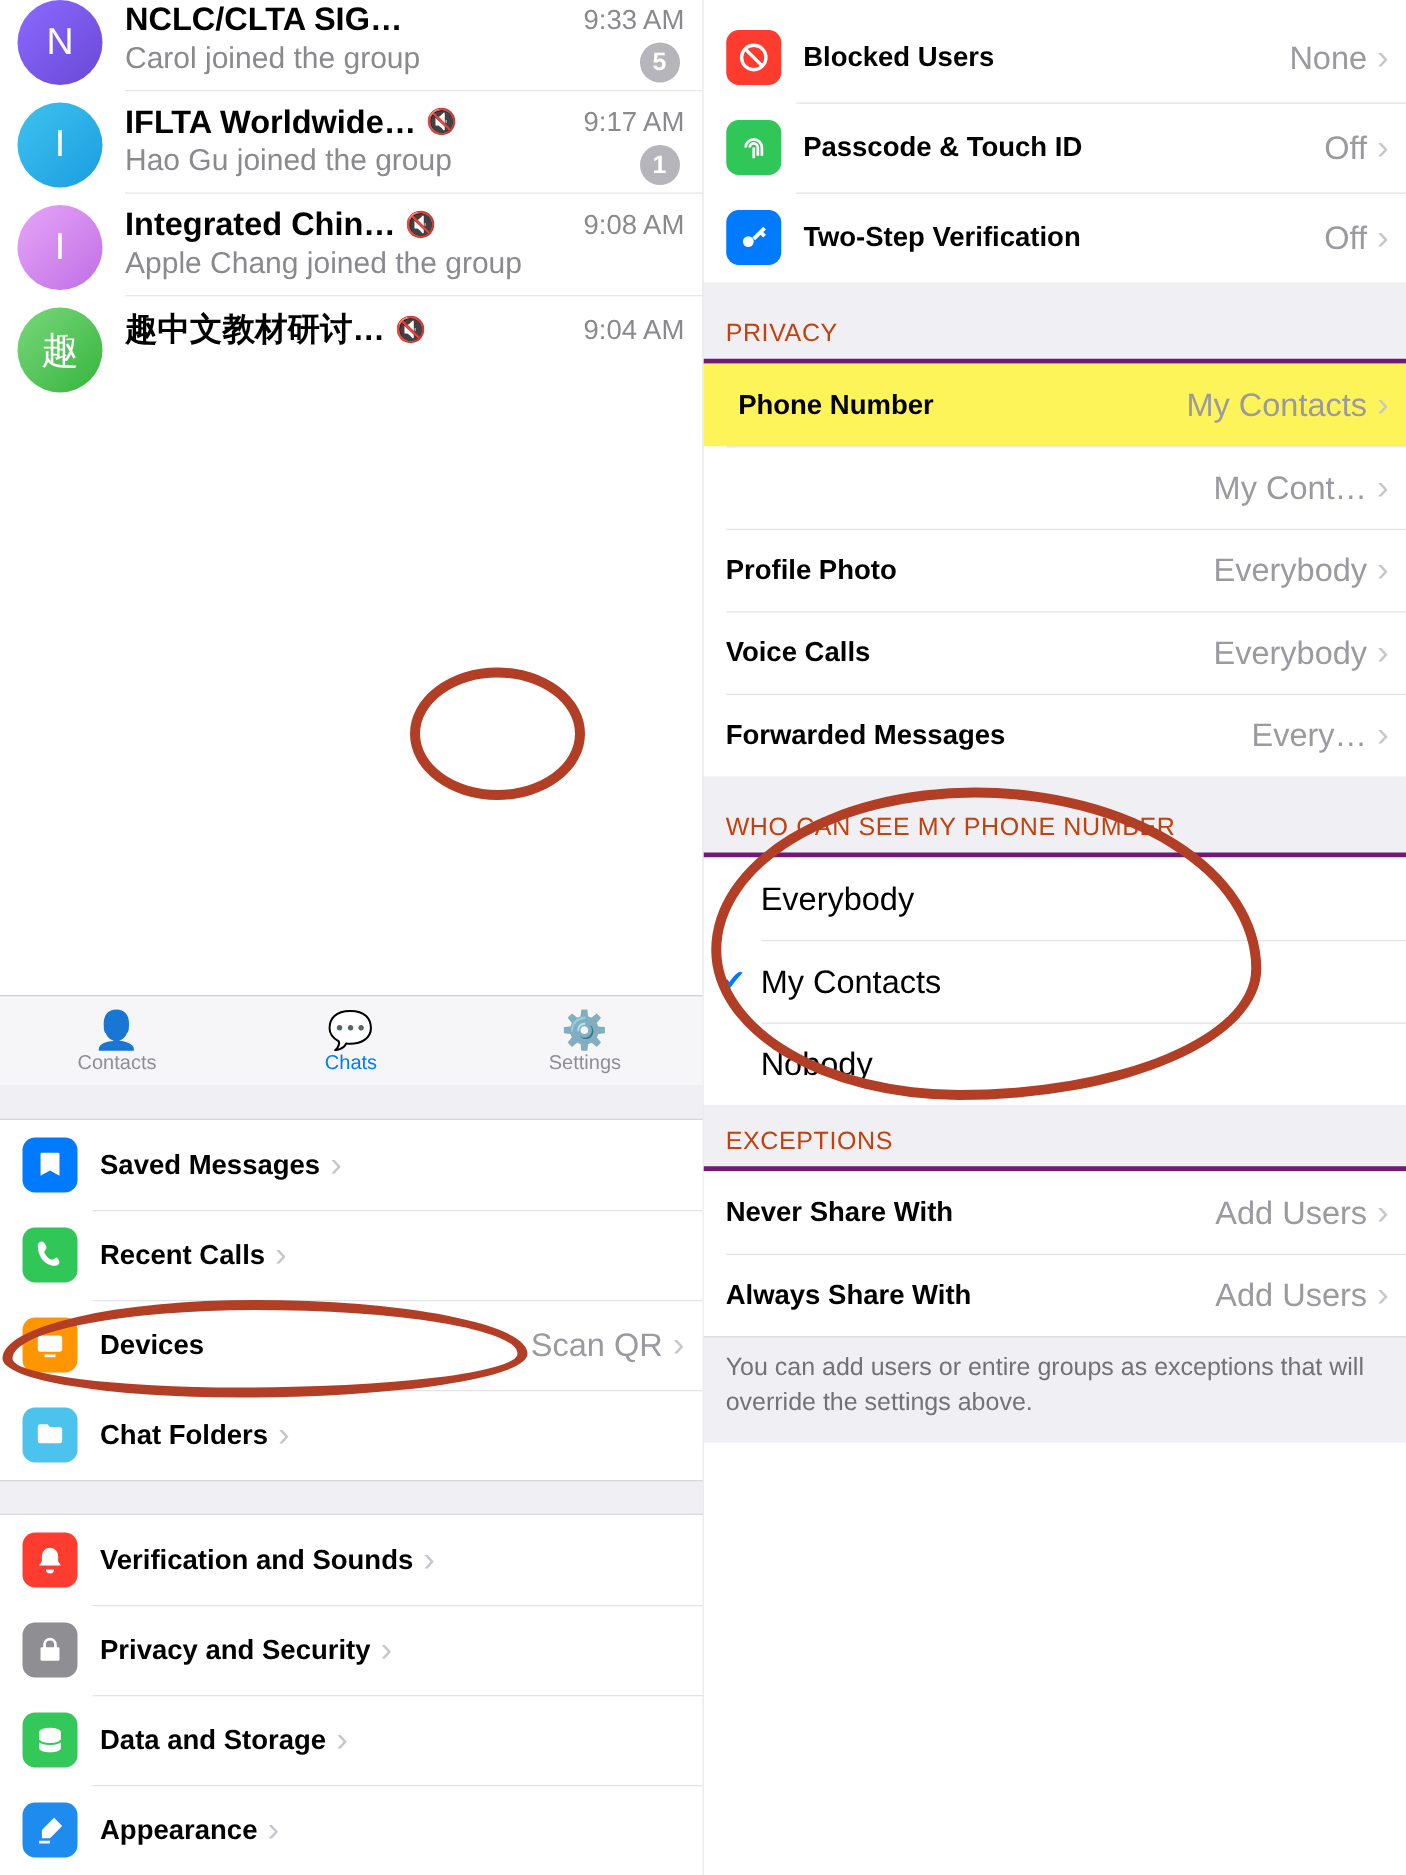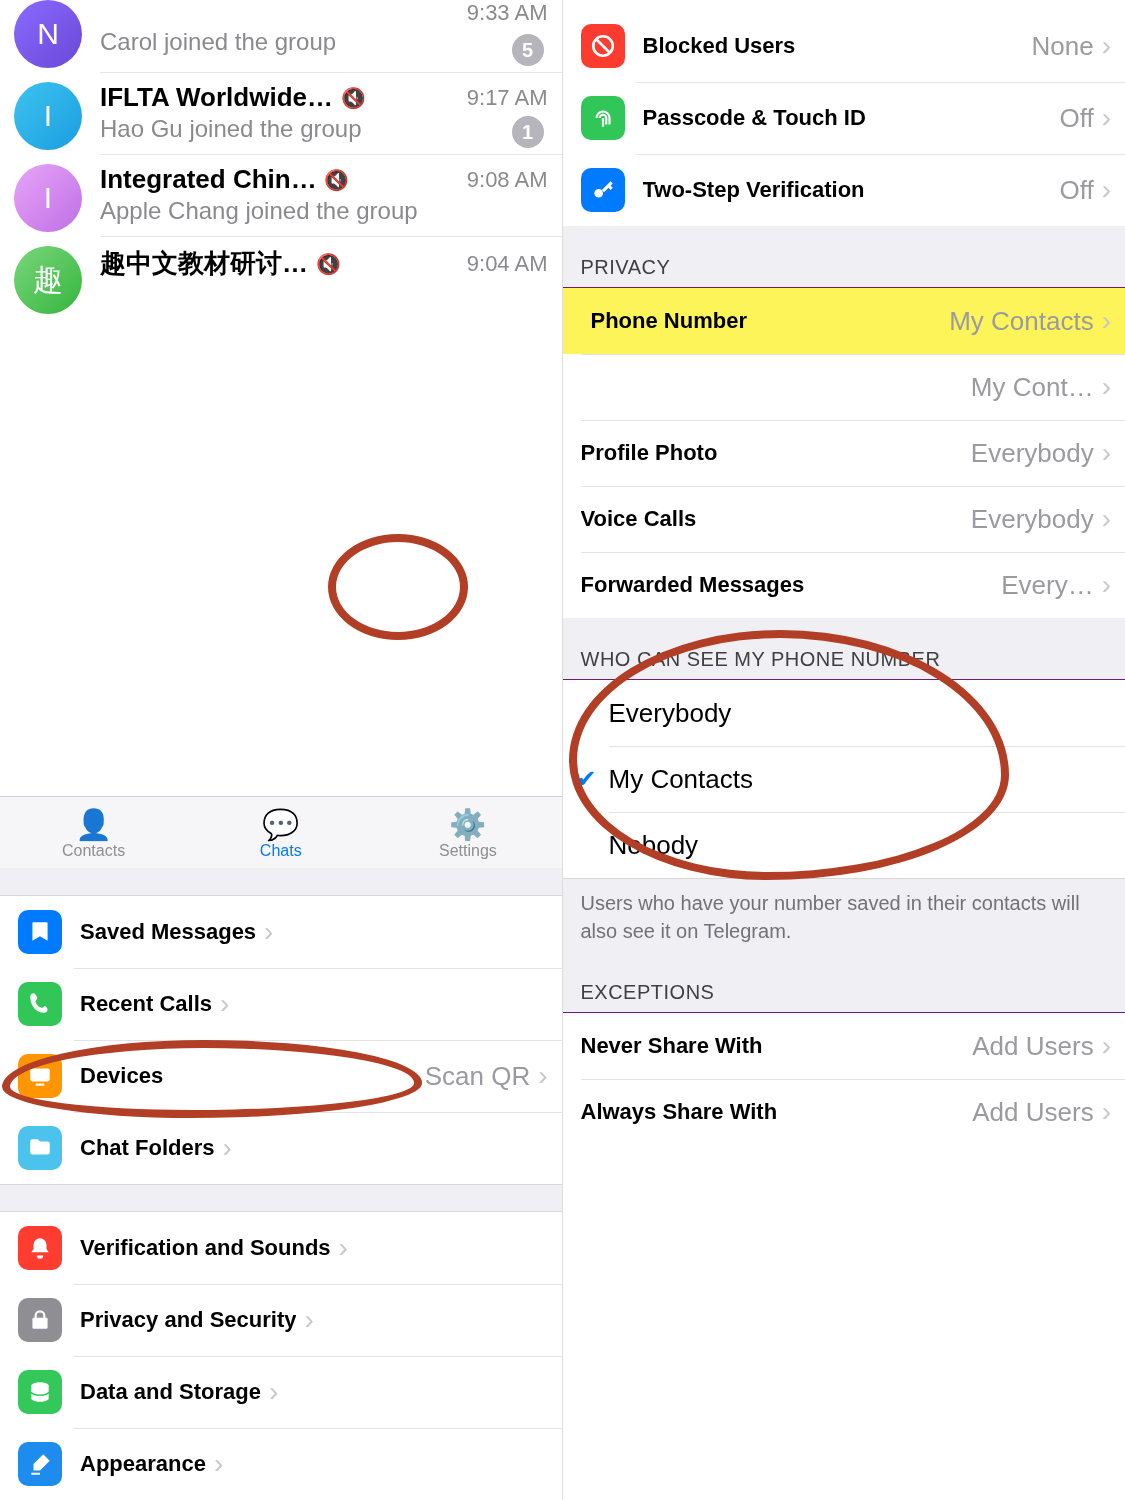--- a/index.html
+++ b/index.html
@@ -63,23 +63,23 @@
   .tab { flex: 1; display: flex; flex-direction: column; align-items: center; justify-content: center; padding-top: 4px; }
   .tab-icon { font-size: 30px; color: #8e8e93; line-height: 1; }
   .tab-label { font-size: 16px; color: #8e8e93; margin-top: 2px; }
   .tab.active .tab-icon, .tab.active .tab-label { color: #007aff; }
 
   
   .group { background: #fff; }
   .gap { height: 28px; background: #efeff4; border-top: 1px solid #d8d8dc; border-bottom: 1px solid #d8d8dc; }
   .gap.no-top { border-top: none; }
   .section-head {
-    background: #efeff4; color: #404040; font-size: 20px;
+    background: #efeff4; color: #c2410c; font-size: 20px;
     padding: 30px 18px 8px 18px; letter-spacing: 0.5px;
-    border-bottom: 1px solid #701a75;
+    border-bottom: 4px solid #701a75;
   }
   .row {
     display: flex; align-items: center;
     padding: 14px 14px 14px 18px; min-height: 66px;
     position: relative;
   }
   .row + .row::before,
   .group > .row + .row::before {
     content: ""; position: absolute; left: 74px; right: 0; top: 0;
     height: 1px; background: #e3e3e7;
@@ -137,20 +137,21 @@
 <body>
 
 <div class="col left">
 
   <div class="chat-list">
 
     <div class="chat-row" style="padding-top:0">
       <div class="avatar av-purple">N</div>
       <div class="chat-main">
         <div class="chat-top">
+          <span class="chat-name">NCLC/CLTA SIG…</span>
           <span class="chat-time">9:33 AM</span>
         </div>
         <div class="chat-sub">Carol joined the group</div>
       </div>
       <span class="badge">5</span>
     </div>
 
     <div class="chat-row">
       <div class="avatar av-blue">I</div>
       <div class="chat-main">
@@ -366,30 +367,30 @@
       <span>Everybody</span>
     </div>
     <div class="option-row">
       <span class="check">✔</span>
       <span>My Contacts</span>
     </div>
     <div class="option-row">
       <span>Nobody</span>
     </div>
   </div>
-  <div class="footer-note">Users who have your number saved in their contacts will also see it on Telegram.</div>
 
   <div class="section-head" style="padding-top:18px">EXCEPTIONS</div>
   <div class="group">
     <div class="row noicon">
       <span class="row-label">Never Share With</span>
       <span class="row-value">Add Users</span>
       <span class="chev">›</span>
     </div>
     <div class="row noicon">
       <span class="row-label">Always Share With</span>
       <span class="row-value">Add Users</span>
       <span class="chev">›</span>
     </div>
   </div>
+  <div class="footer-note">You can add users or entire groups as exceptions that will override the settings above.</div>
 
   <div class="anno a3" style="left:6px; top:630px; width:440px; height:250px;"></div>
 </div>
 
 </body></html>

